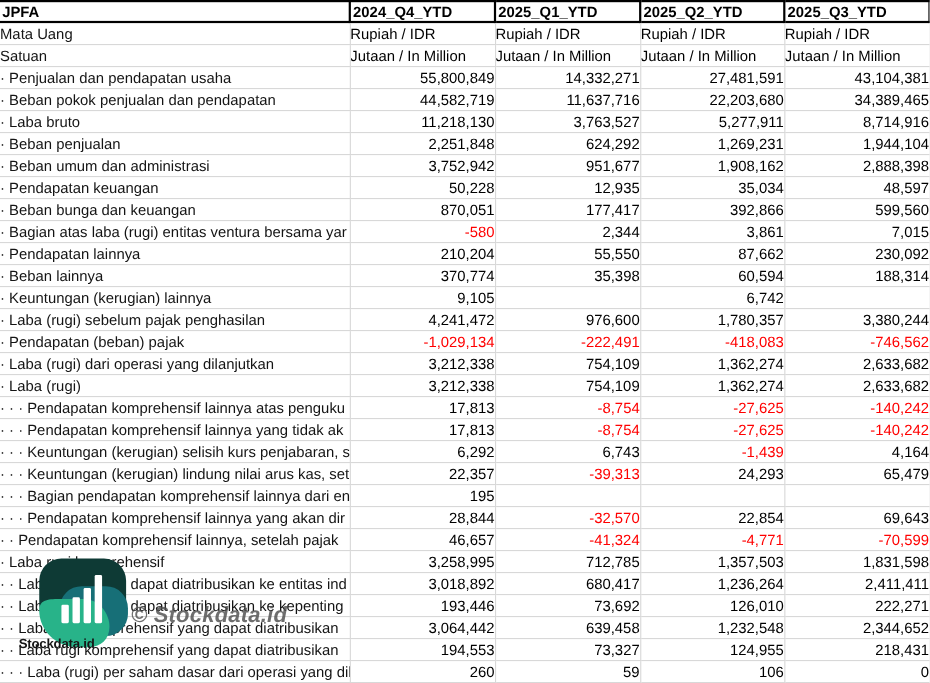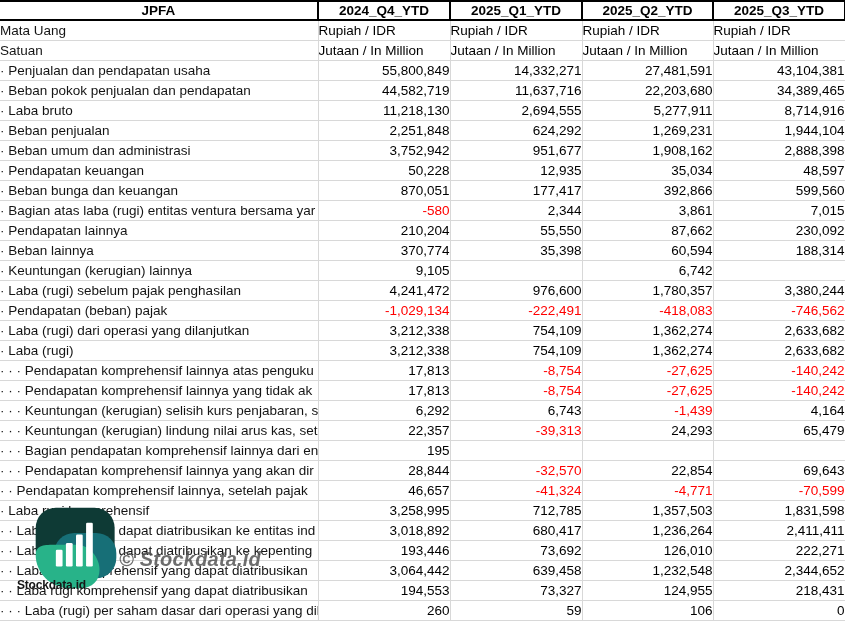--- a/index.html
+++ b/index.html
@@ -10,21 +10,21 @@
   }
   .stage { position:relative; width:845px; height:621px; background:#fff; }
 
   table.fin {
     border-collapse:collapse; table-layout:fixed;
     width:845px; font-size:13.5px; color:#000;
   }
   table.fin th {
     border-top:2px solid #000; border-bottom:2px solid #000;
     border-left:2px solid #000; border-right:2px solid #000;
-    font-weight:700; text-align:center; height:17px; padding:0 2px;
+    font-weight:700; text-align:left; height:17px; padding:0 2px;
     white-space:nowrap; overflow:hidden; font-size:13.5px;
   }
   table.fin th.corner { border-left:none; }
   table.fin td {
     border-right:1px solid #d8d8d8; border-bottom:1px solid #d8d8d8;
     height:19px; padding:0; white-space:nowrap; overflow:hidden;
     vertical-align:middle;
   }
   td.label { text-align:left; padding-left:5px; color:#141414; }
   td.num   { text-align:right; padding-right:8px; }
@@ -92,21 +92,21 @@
         <tr>
           <td class="label">· Beban pokok penjualan dan pendapatan</td>
           <td class="num">44,582,719</td>
           <td class="num">11,637,716</td>
           <td class="num">22,203,680</td>
           <td class="num">34,389,465</td>
         </tr>
         <tr>
           <td class="label">· Laba bruto</td>
           <td class="num">11,218,130</td>
-          <td class="num">2,694,555</td>
+          <td class="num">3,763,527</td>
           <td class="num">5,277,911</td>
           <td class="num">8,714,916</td>
         </tr>
         <tr>
           <td class="label">· Beban penjualan</td>
           <td class="num">2,251,848</td>
           <td class="num">624,292</td>
           <td class="num">1,269,231</td>
           <td class="num">1,944,104</td>
         </tr>

